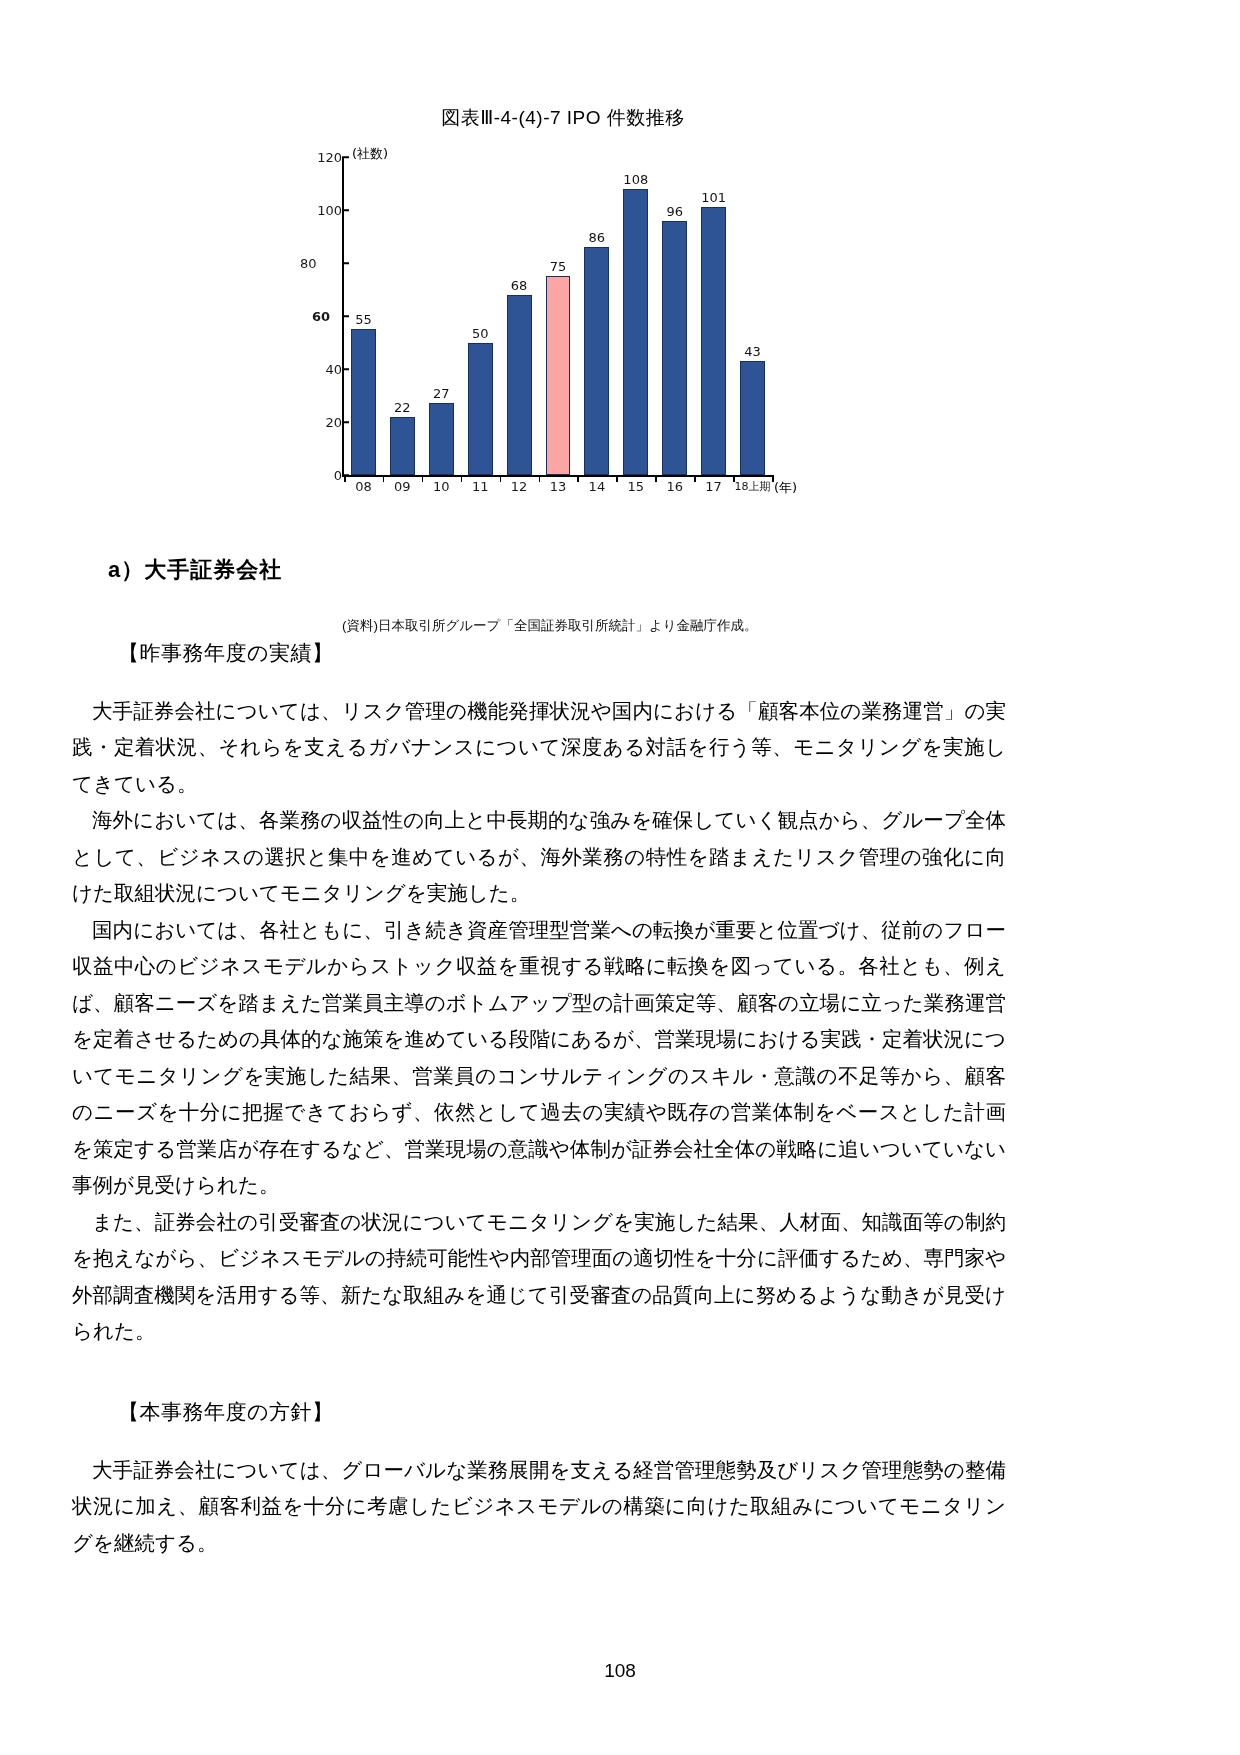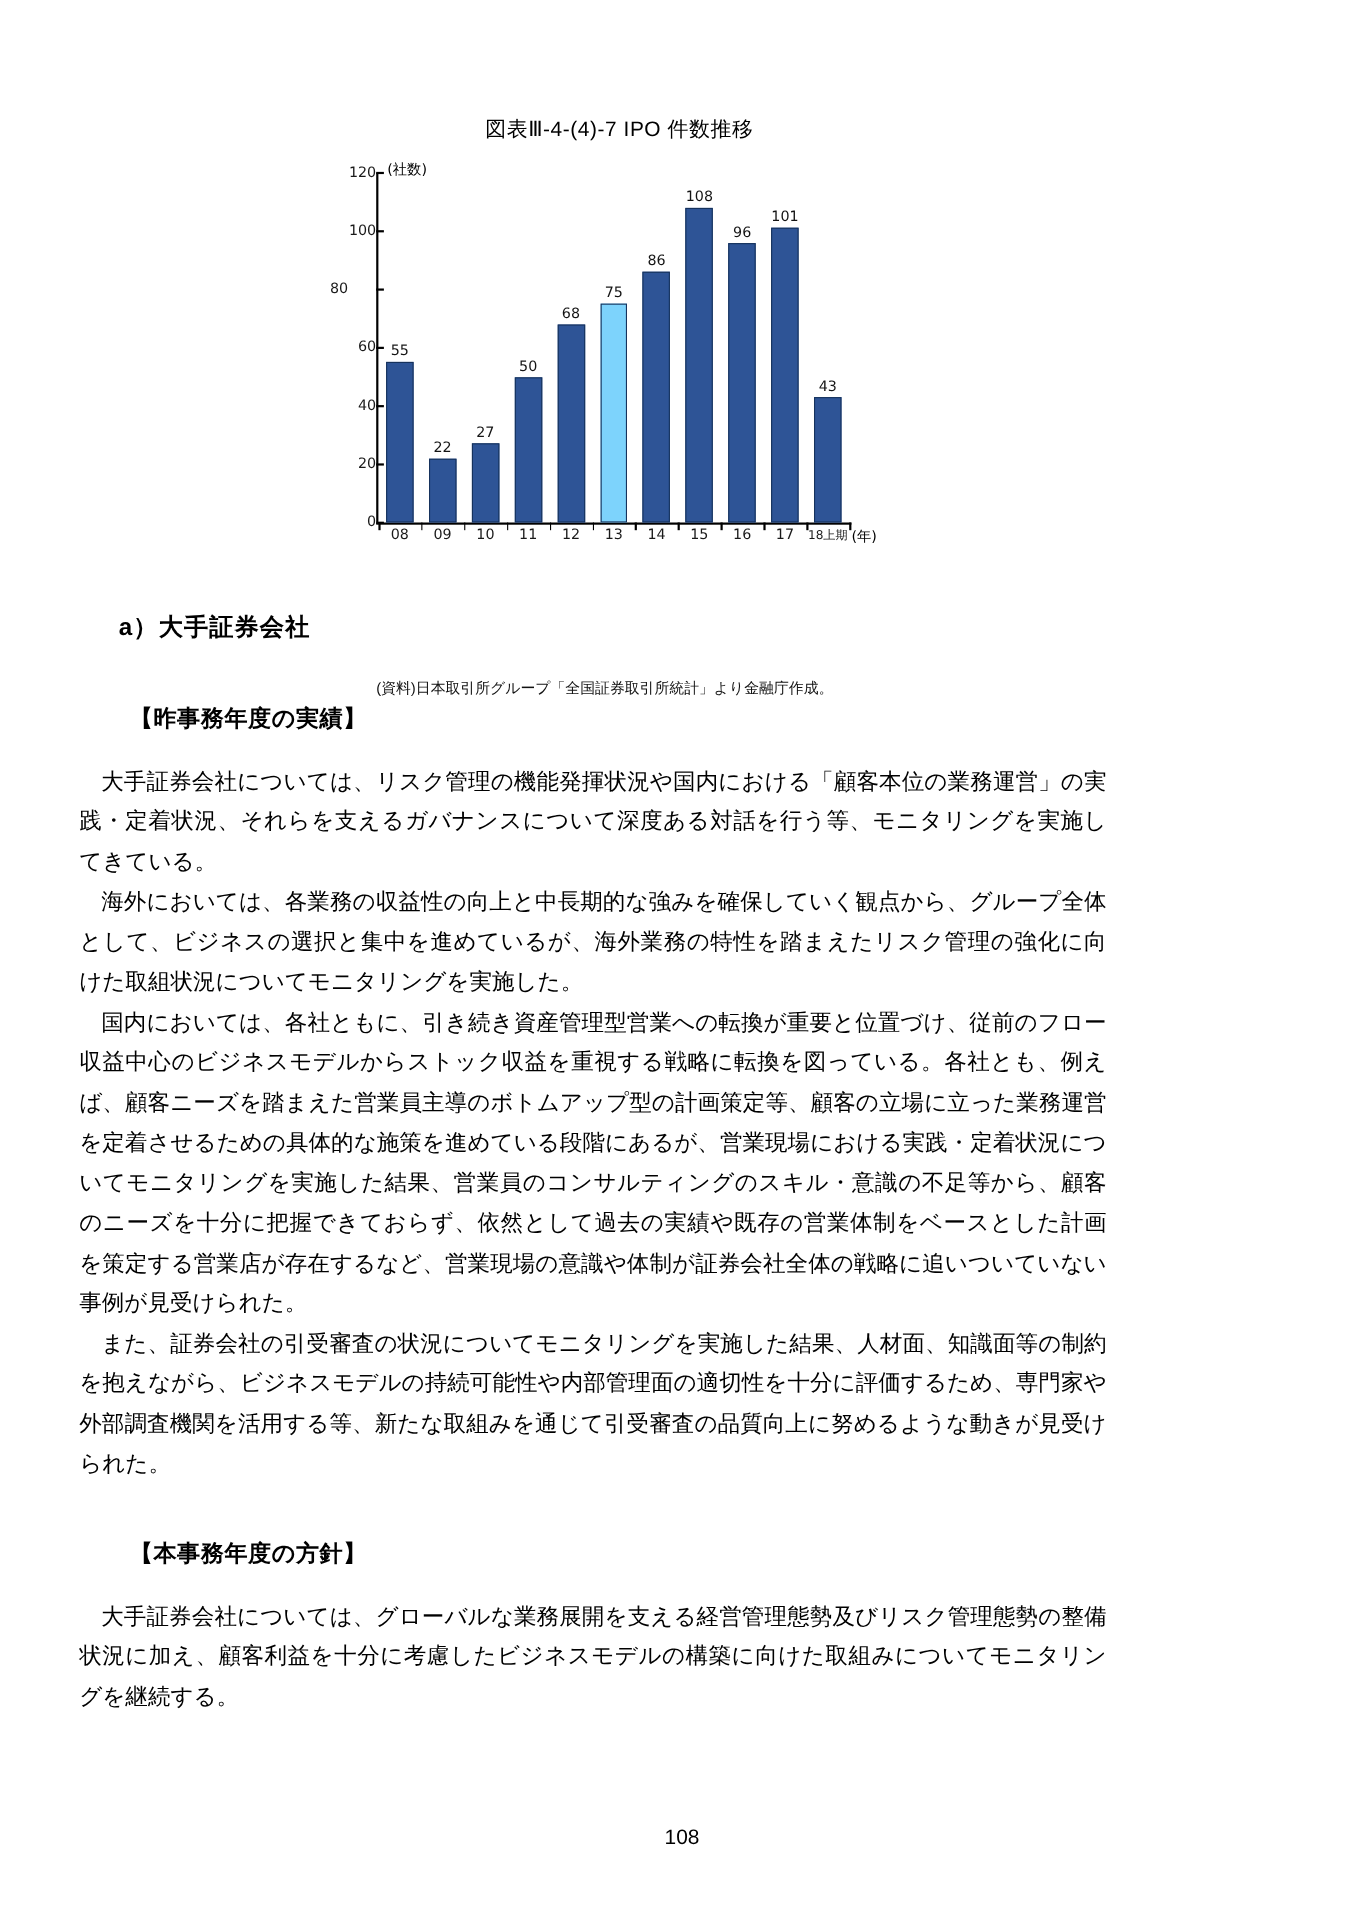--- a/index.html
+++ b/index.html
@@ -189,21 +189,21 @@
   .heading-a {
     margin: 0 0 0 108px;
     font-size: 22px;
     font-weight: bold;
     letter-spacing: 1px;
   }
 
   .heading-bracket {
     margin: 54px 0 0 118px;
     font-size: 21px;
-    font-weight: bold;
+    font-weight: normal;
     letter-spacing: 0.5px;
   }
 
   .para-group {
     margin: 26px 0 0 0;
     padding: 0 118px 0 72px;
   }
   .para {
     margin: 0;
     font-size: 20.5px;
@@ -236,21 +236,21 @@
     <div class="chart-wrap">
       <div class="axis-line-y"></div>
       <div class="axis-line-x"></div>
 
       <div class="unit-label">(社数)</div>
 
       <div id="ytick-container">
           <div class="ytick" style="position: absolute; left: 0px; width: 42px; text-align: right; top: 326px; right: auto;">0</div>
           <div class="ytick" style="position: absolute; left: 0px; width: 42px; text-align: right; top: 273px; right: auto;">20</div>
           <div class="ytick" style="position: absolute; left: 0px; width: 42px; text-align: right; top: 220px; right: auto;">40</div>
-          <div class="ytick" style="position: absolute; left: 0px; width: 42px; text-align: right; top: 167px; right: auto;">60</div>
+          <div class="ytick" style="position: absolute; left: 0px; width: 42px; text-align: center; top: 167px; right: auto; font-weight: bold;">60</div>
           <div class="ytick" style="position: absolute; left: 0px; width: 42px; text-align: left; top: 114px; right: auto;">80</div>
           <div class="ytick" style="position: absolute; left: 0px; width: 42px; text-align: right; top: 61px; right: auto;">100</div>
           <div class="ytick" style="position: absolute; left: 0px; width: 42px; text-align: right; top: 8px; right: auto;">120</div>
         </div>
       <div id="ymark-container">
           <div class="ytick-mark" style="top: 326px;"></div>
           <div class="ytick-mark" style="top: 273px;"></div>
           <div class="ytick-mark" style="top: 220px;"></div>
           <div class="ytick-mark" style="top: 167px;"></div>
           <div class="ytick-mark" style="top: 114px;"></div>
@@ -278,21 +278,21 @@
             <div class="bar" style="height: 132.5px; background: rgb(46, 84, 150); border-color: rgb(22, 50, 92);">
               <div class="bar-value">50</div>
             </div>
           </div>
           <div class="bar-slot">
             <div class="bar" style="height: 180.2px; background: rgb(46, 84, 150); border-color: rgb(22, 50, 92);">
               <div class="bar-value">68</div>
             </div>
           </div>
           <div class="bar-slot">
-            <div class="bar" style="height: 198.75px; background: #7dd3fc; border-color: rgb(22, 50, 92);">
+            <div class="bar" style="height: 198.75px; background: #fca5a5; border-color: rgb(22, 50, 92);">
               <div class="bar-value">75</div>
             </div>
           </div>
           <div class="bar-slot">
             <div class="bar" style="height: 227.9px; background: rgb(46, 84, 150); border-color: rgb(22, 50, 92);">
               <div class="bar-value">86</div>
             </div>
           </div>
           <div class="bar-slot">
             <div class="bar" style="height: 286.2px; background: rgb(46, 84, 150); border-color: rgb(22, 50, 92);">

